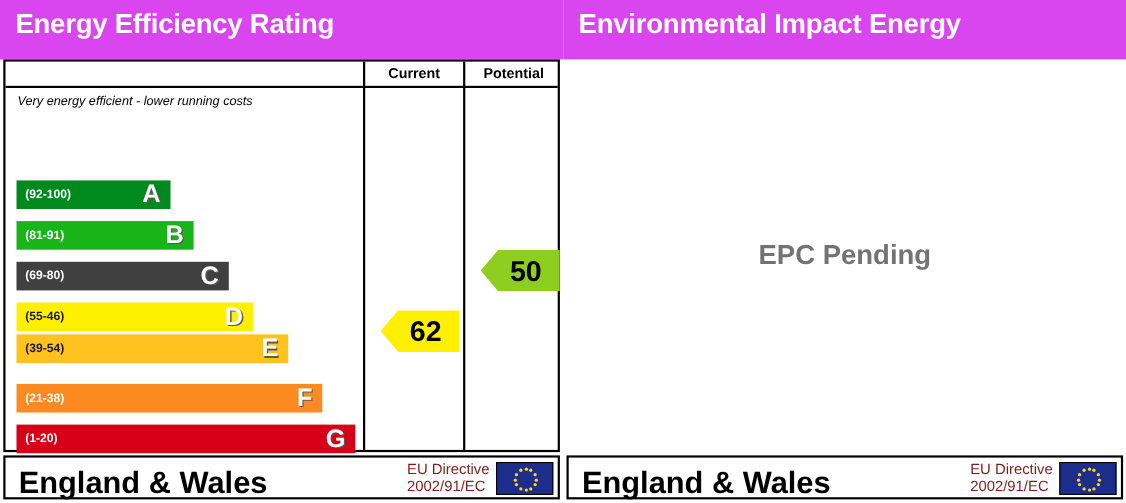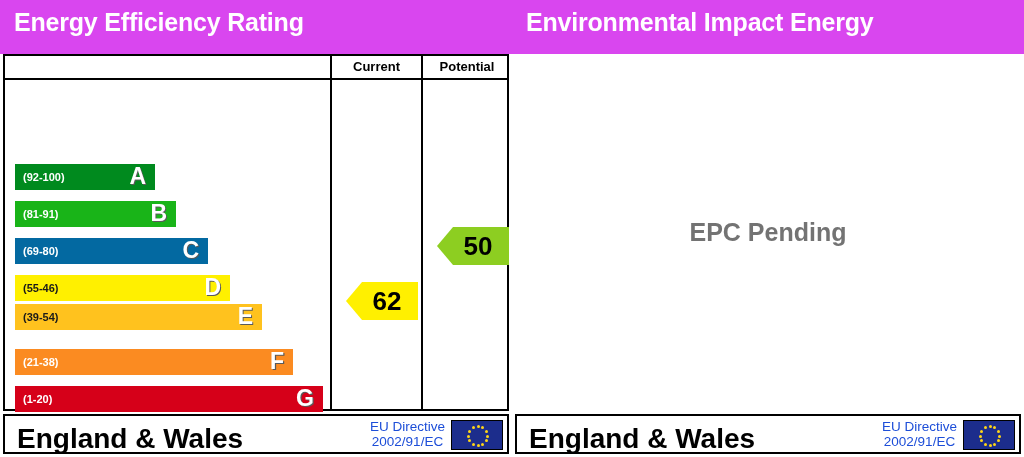--- a/index.html
+++ b/index.html
@@ -193,22 +193,22 @@
     font-weight: bold;
     color: #000000;
     white-space: nowrap;
   }
   .footer-directive {
     position: absolute;
     right: 62px;
     top: 4px;
     font-size: 13.5px;
     line-height: 14.5px;
-    color: #1d4ed8;
-    text-align: center;
+    color: #7f1d1d;
+    text-align: left;
     white-space: nowrap;
     margin-left: 44px;
   }
   .eu-flag {
     position: absolute;
     right: 4px;
     top: 4px;
     width: 52px;
     height: 30px;
     background: #1c2d8c;
@@ -235,32 +235,33 @@
     </div>
 
     <div class="chart-box">
       <div class="hdr-row"></div>
       <div class="col-div col-div-1"></div>
       <div class="col-div col-div-2"></div>
 
       <div class="col-hdr col-hdr-current">Current</div>
       <div class="col-hdr col-hdr-potential">Potential</div>
 
+      <div class="caption caption-top">Very energy efficient - lower running costs</div>
       <div class="caption caption-bottom">Not energy efficient - higher running costs</div>
 
       <div id="bands-host">
           <div class="band" style="top: 108px; width: 140px; background: rgb(0, 138, 30);">
             <span class="band-range range-light">(92-100)</span>
             <span class="band-letter">A</span>
           </div>
           <div class="band" style="top: 145px; width: 161px; background: rgb(25, 180, 24);">
             <span class="band-range range-light">(81-91)</span>
             <span class="band-letter">B</span>
           </div>
-          <div class="band" style="top: 182px; width: 193px; background: #0369a1;">
+          <div class="band" style="top: 182px; width: 193px; background: #404040;">
             <span class="band-range range-light">(69-80)</span>
             <span class="band-letter">C</span>
           </div>
           <div class="band" style="top: 219px; width: 215px; background: rgb(255, 240, 0);">
             <span class="band-range range-dark">(55-46)</span>
             <span class="band-letter">D</span>
           </div>
           <div class="band" style="top: 248px; width: 247px; background: rgb(255, 194, 30);">
             <span class="band-range range-dark">(39-54)</span>
             <span class="band-letter">E</span>

